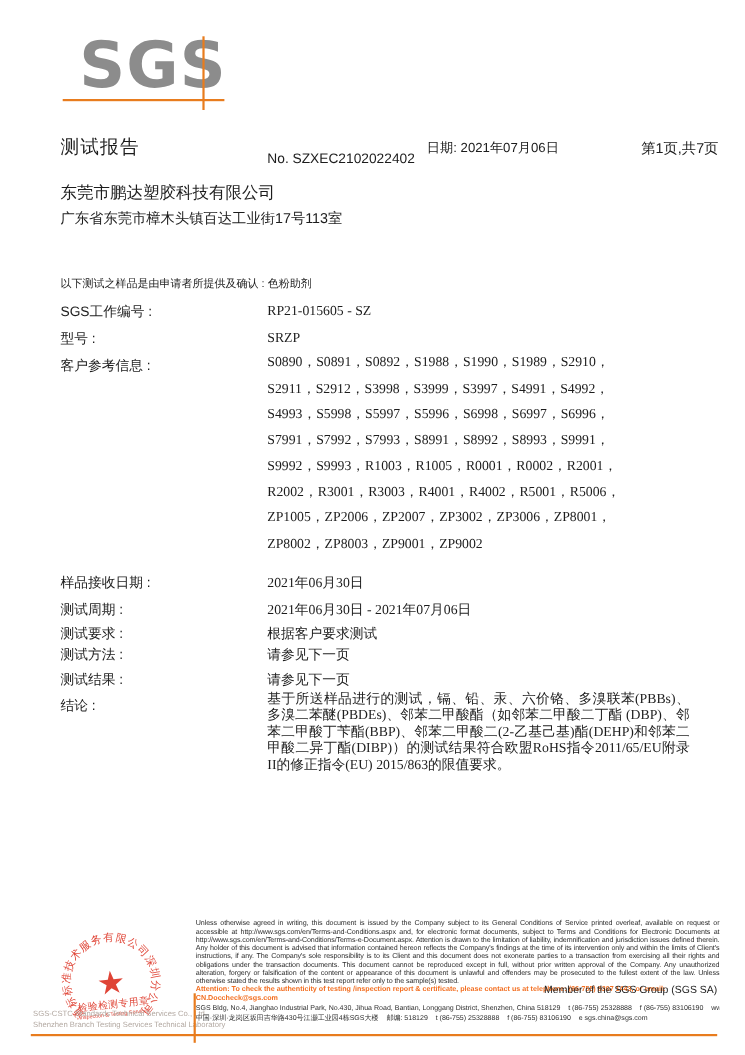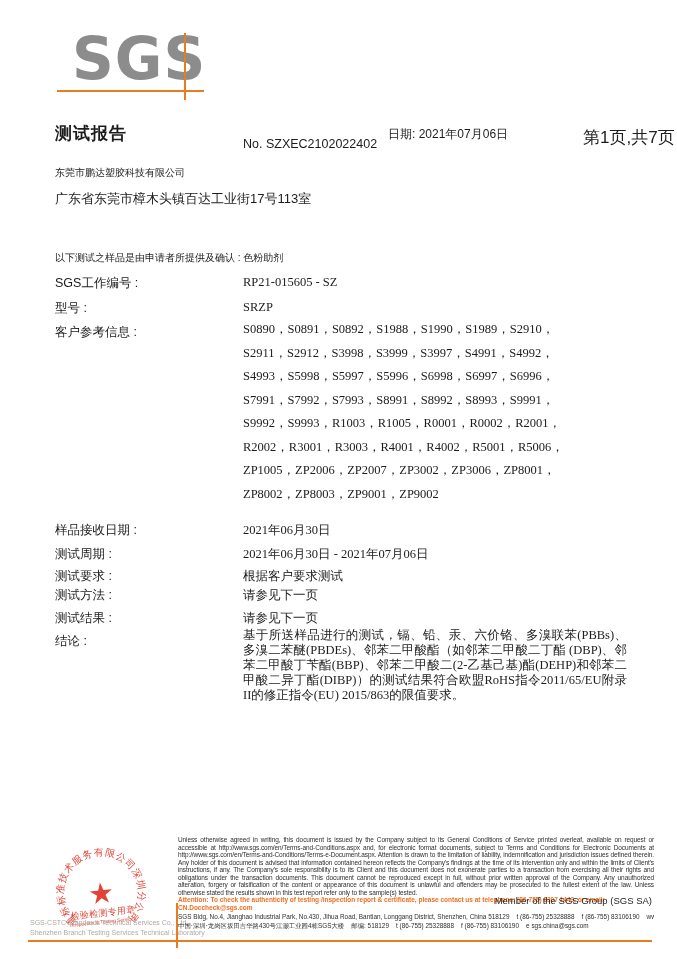--- a/index.html
+++ b/index.html
@@ -6,26 +6,26 @@
   body{width:677px;height:959px;font-family:"Liberation Sans","DejaVu Sans",sans-serif;color:#1c1c1c;}
   .page{position:relative;width:677px;height:959px;overflow:hidden;background:#fff;}
 
   
   .logo-text{position:absolute;left:72px;top:30px;font-size:58px;line-height:58px;font-weight:bold;
     color:#8c8c8c;letter-spacing:1px;font-family:"DejaVu Sans",sans-serif;}
   .logo-hline{position:absolute;left:57px;top:90px;width:147px;height:2px;background:#e87c1e;}
   .logo-vline{position:absolute;left:184px;top:33px;width:2px;height:67px;background:#e87c1e;}
 
   
-  .title{position:absolute;left:55px;top:122px;font-size:17px;font-weight:bold;letter-spacing:1px;}
+  .title{position:absolute;left:55px;top:122px;font-size:17px;font-weight:normal;letter-spacing:1px;}
   .rep-no{position:absolute;left:243px;top:126px;font-size:12.5px;margin-top:11px;}
   .rep-date{position:absolute;left:388px;top:126px;font-size:12px;}
-  .rep-page{position:absolute;left:583px;top:126px;font-size:17px;}
+  .rep-page{position:absolute;left:583px;top:126px;font-size:13px;}
 
-  .company{position:absolute;left:55px;top:166px;font-size:10px;}
+  .company{position:absolute;left:55px;top:166px;font-size:15px;}
   .addr{position:absolute;left:55px;top:190px;font-size:13px;}
   .intro{position:absolute;left:55px;top:251px;font-size:10px;}
 
   .lbl{position:absolute;left:55px;font-size:12.5px;text-align:center;}
   .val{position:absolute;left:243px;font-size:12.5px;font-family:Liberation Serif, serif;}
   .ref-lines div{line-height:23.5px;white-space:nowrap;}
   .conclusion{width:384px;line-height:15px;text-align:justify;}
 
   
   .foot-block{position:absolute;left:178px;top:836px;width:476px;}

